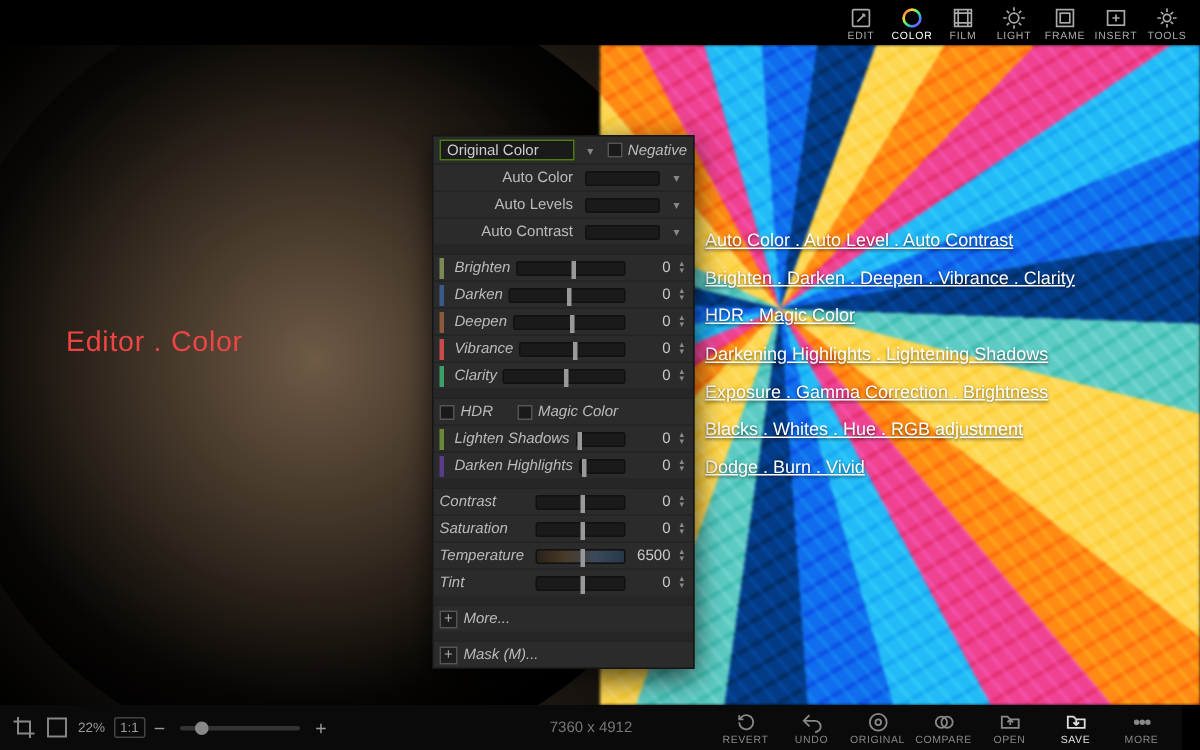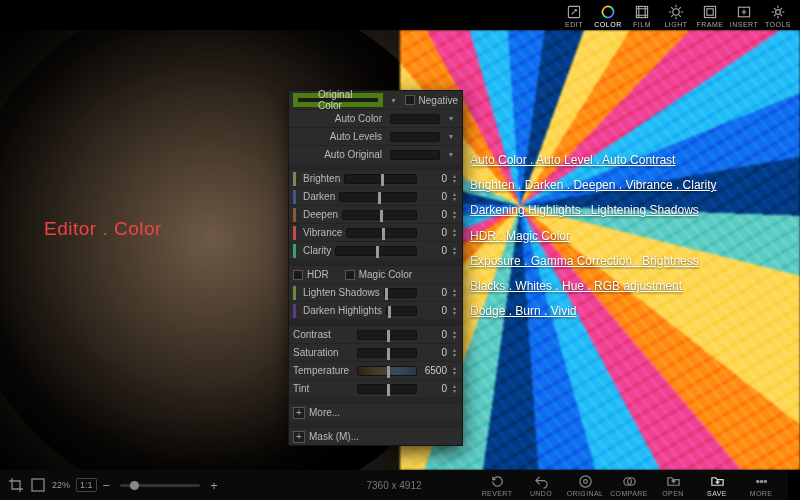--- a/index.html
+++ b/index.html
@@ -35,29 +35,29 @@
   .heading { position: absolute; left: 44px; top: 218px; font-size: 19px; font-weight: 300; color: #ef4444; letter-spacing: .5px; z-index: 20; }
 
   
   .feat { position:absolute; left:470px; top:148px; z-index:20; color:#fff; font-size:12px; font-weight:400; line-height:2.1; white-space:nowrap; text-shadow:0 1px 2px rgba(0,0,0,.6);text-decoration:underline; }
 
   
   .panel { position:absolute; left:288px; top:90px; width:175px; background:#2b2b2b; border:1px solid #151515; box-shadow:0 6px 18px rgba(0,0,0,.7); font-size:10px; color:#bbb; z-index:25; }
   .row { display:flex; align-items:center; height:18px; padding:0 4px; gap:4px; border-top:1px solid #232323; }
   .row:first-child { border-top:none; }
   .lbl-right { flex:1; text-align:right; padding-right:4px; }
-  .lbl-left { flex:0 0 auto; }
+  .lbl-left { flex:0 0 auto;font-style:italic; }
   .val { width:26px; text-align:right; color:#ccc; font-size:10px; }
   .stepper { display:flex; flex-direction:column; font-size:6px; color:#888; line-height:5px; padding:0 2px; cursor:pointer; }
   .dd { width:14px; text-align:center; color:#888; font-size:8px; }
   .slider { flex:1; height:10px; background:#1a1a1a; border:1px solid #111; position:relative; border-radius:2px; }
   .slider.grad { background: linear-gradient(to right,#2a2218,#4a3a28,#3a4a5a,#28384a); }
   .slider .thumb { position:absolute; top:-1px; width:3px; height:12px; background:#999; left:50%; }
   .chk { width:10px; height:10px; border:1px solid #555; background:#1a1a1a; display:inline-block; }
-  .sel { flex:1; height:14px; background:#1a1a1a; border:5px solid #4d7c0f; display:flex; align-items:center; padding:0 20px; font-size:10px; color:#ccc; }
+  .sel { flex:1; height:14px; background:#1a1a1a; border:1px solid #4d7c0f; display:flex; align-items:center; padding:0 4px; font-size:10px; color:#ccc; }
   .plus { width:12px; height:12px; border:1px solid #555; display:flex; align-items:center; justify-content:center; font-size:10px; color:#aaa; background:#1e1e1e; }
   .sep { height:6px; background:#262626; }
   .marker { width:3px; height:14px; margin-right:3px; }
   .m-br{background:#7a8a55}.m-dk{background:#3a5a8a}.m-dp{background:#8a5a3a}.m-vb{background:#c84a4a}.m-cl{background:#3aa06a}
   .m-ls{background:#6a8a3a}.m-dh{background:#5a3a8a}
 
   
   .bot { position:absolute; left:0; right:12px; bottom:0; height:30px; background:#0a0a0a; display:flex; align-items:center; padding:0 8px; font-size:9px; color:#999; gap:6px; z-index:30; }
   .bot .ico { width:16px; height:16px; display:flex; align-items:center; justify-content:center; cursor:pointer; }
   .bot svg { stroke:#888; fill:none; stroke-width:1.3; }
@@ -141,22 +141,22 @@
       <div class="glow"></div>
     </div>
   <div class="bg-right"></div>
 </div>
 
 <div class="heading">Editor . Color</div>
 
 <div class="feat">
   <div>Auto Color . Auto Level . Auto Contrast</div>
   <div>Brighten . Darken . Deepen . Vibrance . Clarity</div>
+  <div>HDR . Magic Color</div>
   <div>Darkening Highlights . Lightening Shadows</div>
-  <div>HDR . Magic Color</div>
   <div>Exposure . Gamma Correction . Brightness</div>
   <div>Blacks . Whites . Hue . RGB adjustment</div>
   <div>Dodge . Burn . Vivid</div>
 </div>
 
 <div class="panel">
   <div class="row">
     <div class="sel">
         <span>Original Color</span>
       </div>
@@ -169,21 +169,21 @@
       <span class="lbl-right">Auto Color</span>
       <div class="slider" style="flex:0 0 50px"></div>
       <span class="dd">▾</span>
     </div>
   <div class="row">
       <span class="lbl-right">Auto Levels</span>
       <div class="slider" style="flex:0 0 50px"></div>
       <span class="dd">▾</span>
     </div>
   <div class="row">
-      <span class="lbl-right">Auto Original</span>
+      <span class="lbl-right">Auto Contrast</span>
       <div class="slider" style="flex:0 0 50px"></div>
       <span class="dd">▾</span>
     </div>
 
   <div class="sep"></div>
 
   <div class="row">
       <span class="marker m-br"></span>
       <span class="lbl-left">Brighten</span>
       <div class="slider">

